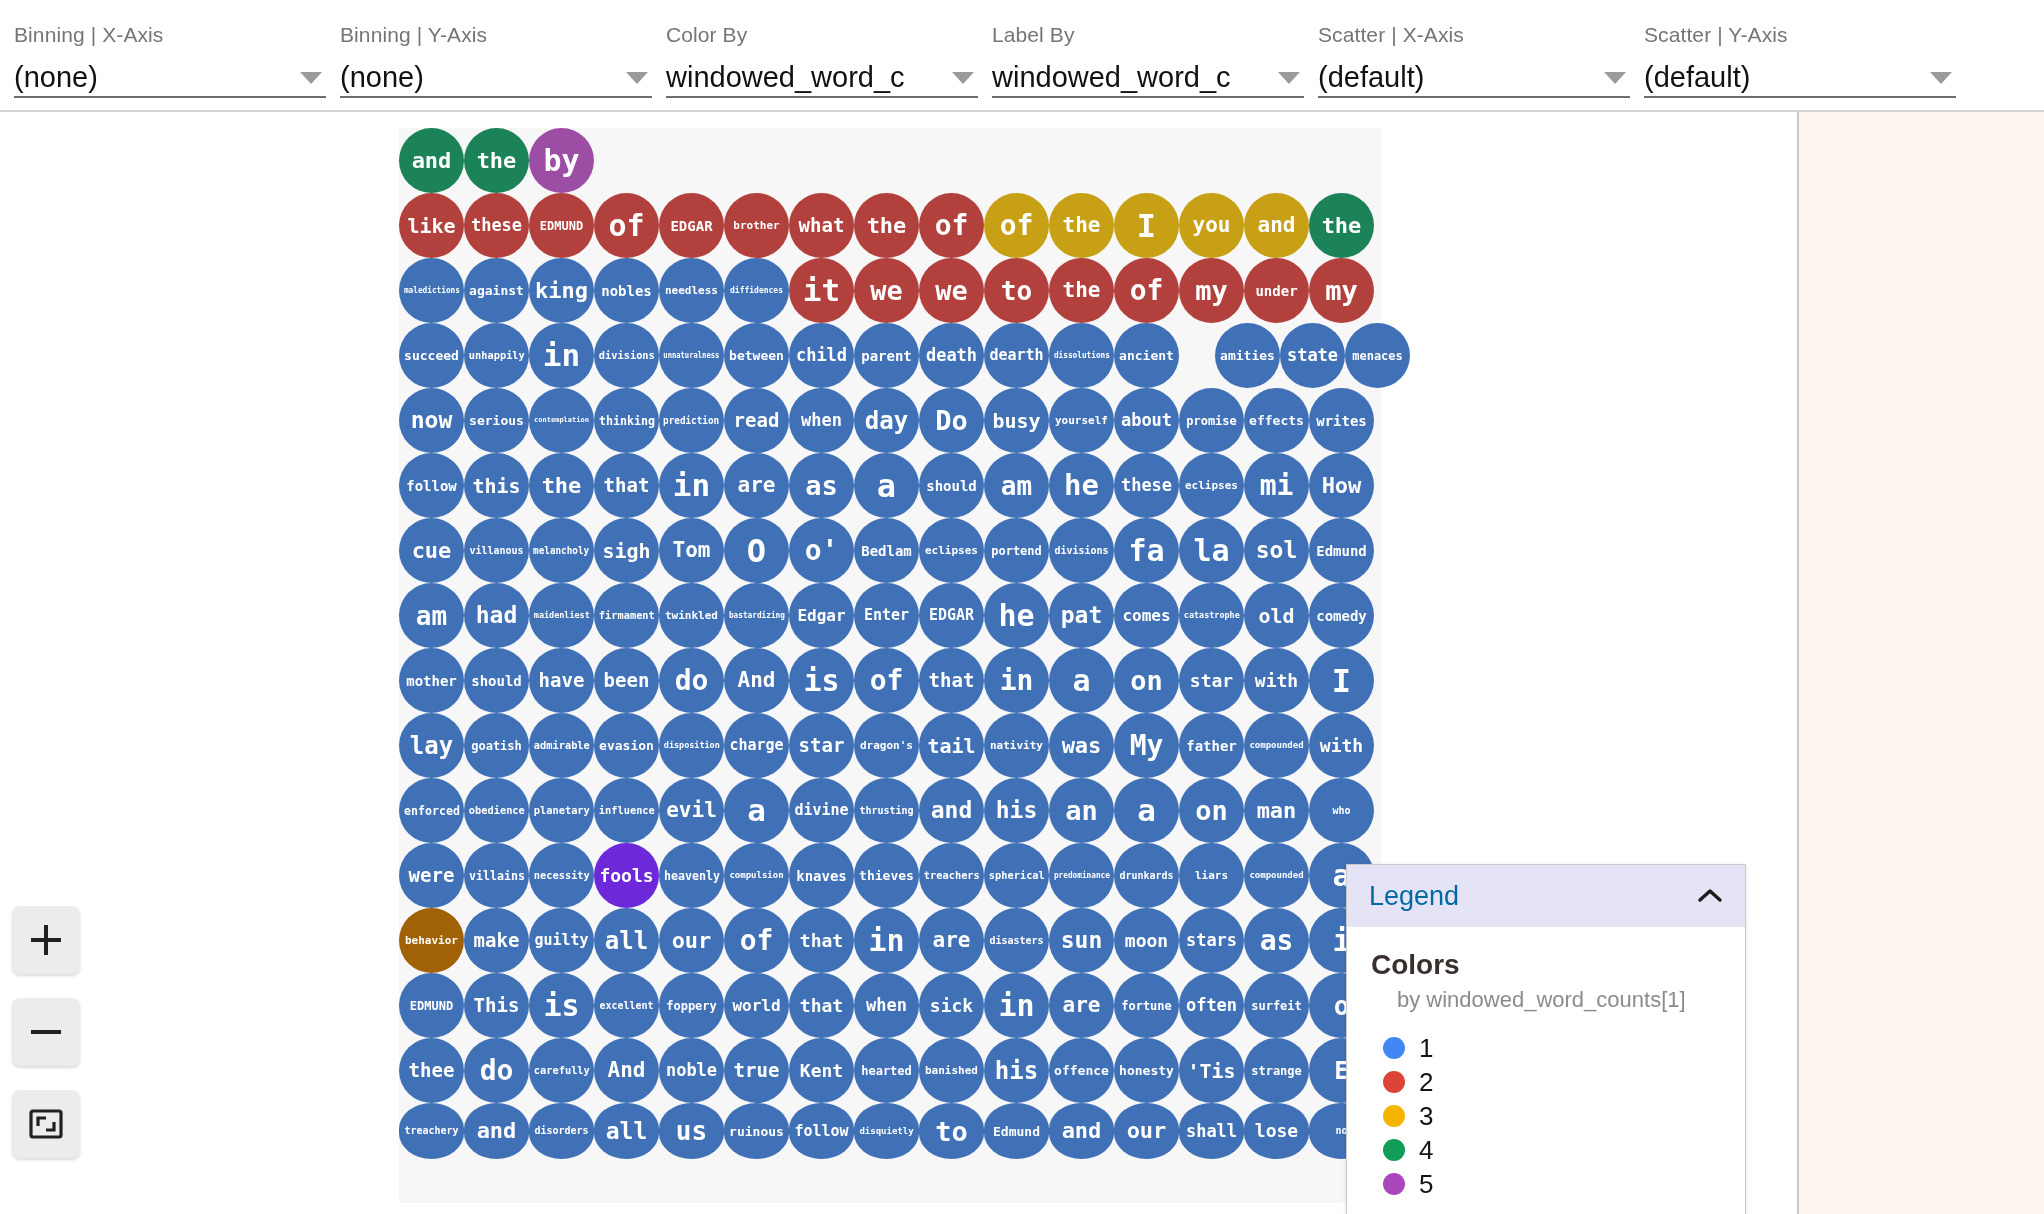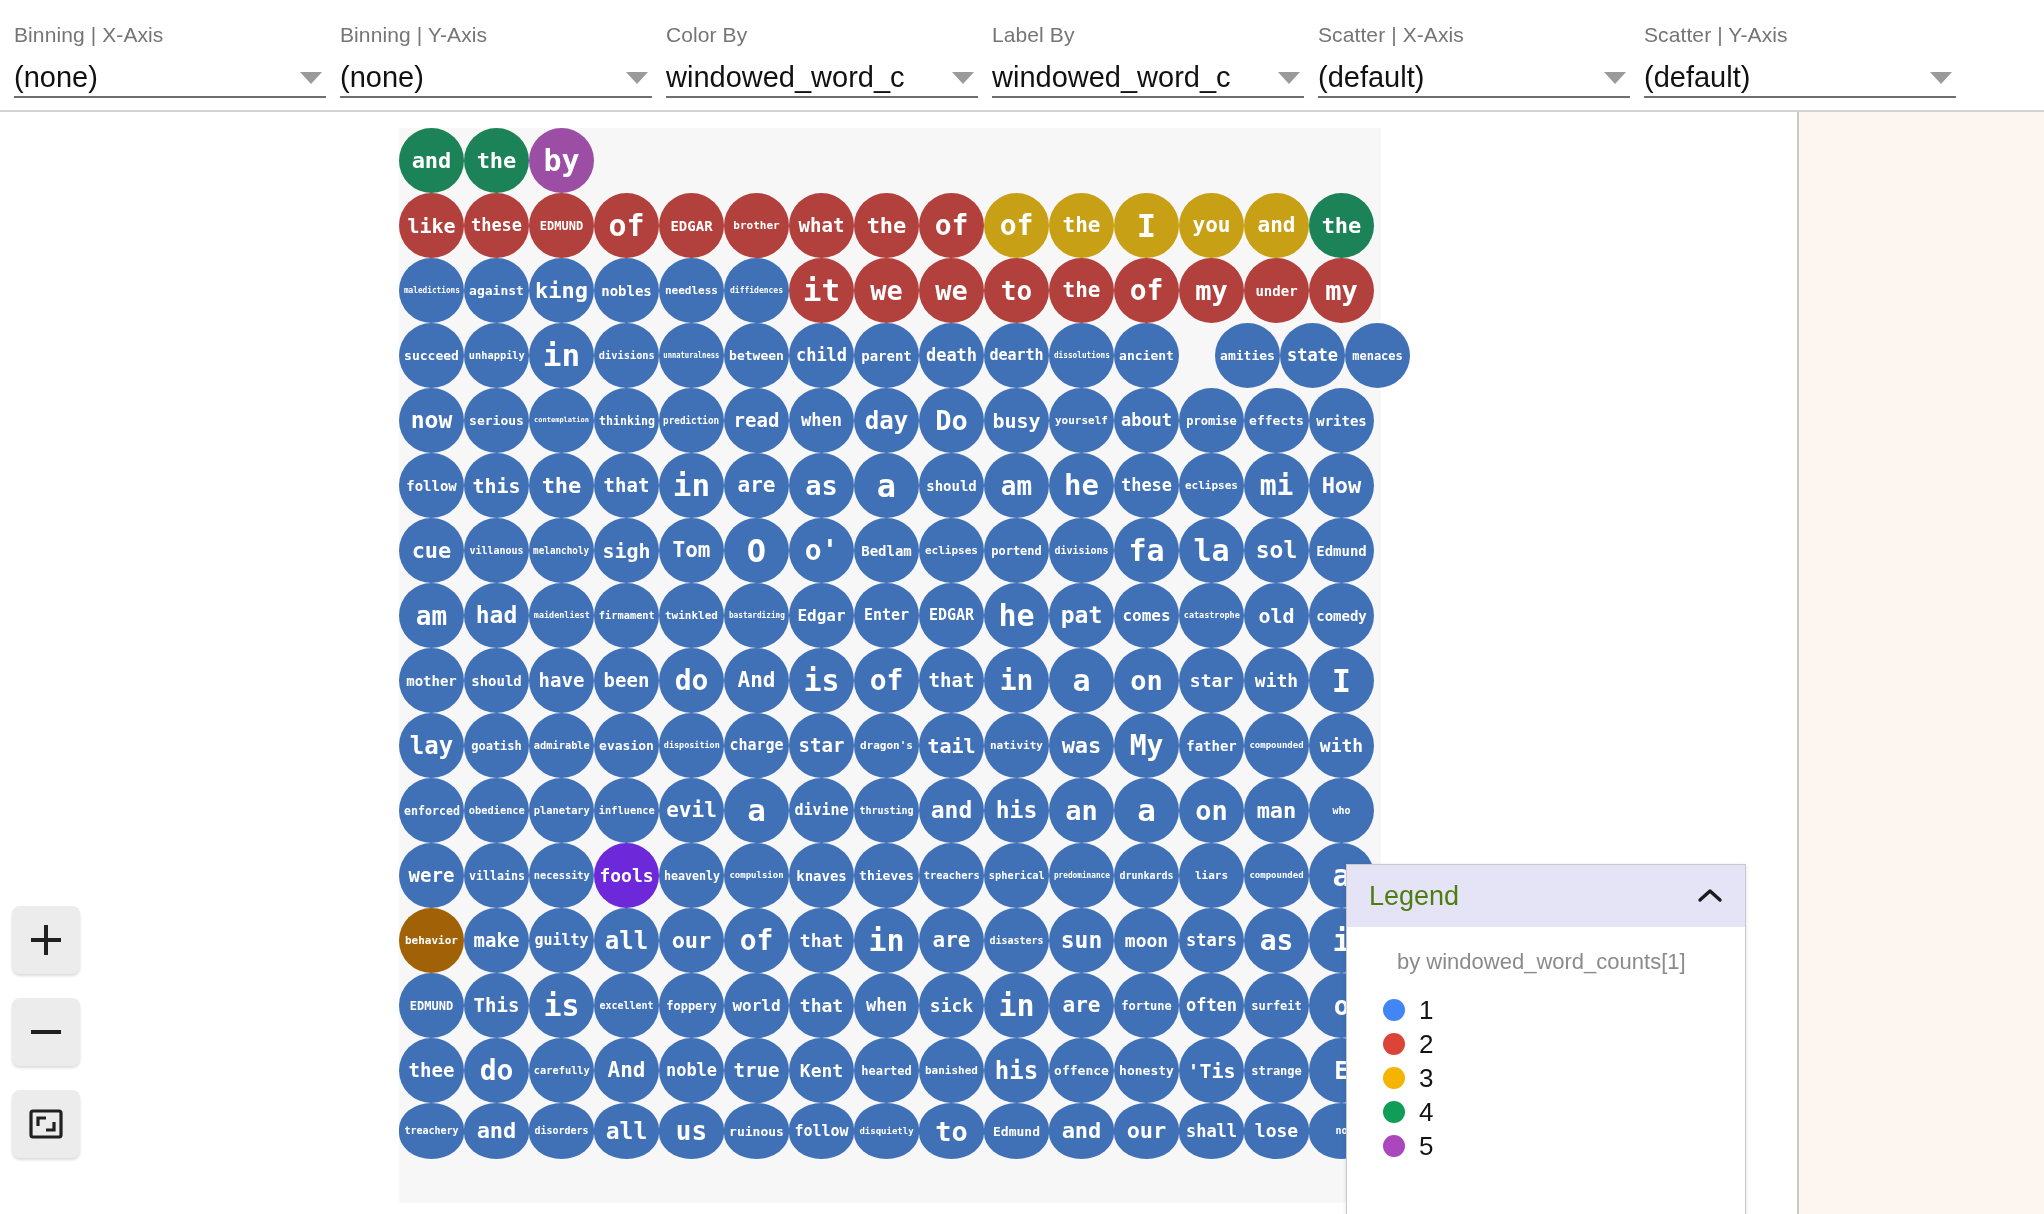--- a/index.html
+++ b/index.html
@@ -134,21 +134,21 @@
     box-shadow: 0 1px 4px rgba(0,0,0,0.12);
   }
   .legend-head {
     height: 62px;
     background: #e4e4f6;
     display: flex; align-items: center;
     padding: 0 22px;
     justify-content: space-between;
     cursor: pointer;
   }
-  .legend-head .title { font-size: 27px; color: #4d7c0f; }
+  .legend-head .title { font-size: 27px; color: #0369a1; }
   .legend-body { padding: 22px 24px 0 24px; }
   .legend-body .section-title {
     font-size: 28px; font-weight: bold; color: #3a2f2f;
     margin-bottom: 6px;
   }
   .legend-body .byline {
     font-size: 22px; color: #8b8b8b; margin-left: 26px; margin-bottom: 18px;
   }
   .legend-item {
     display: flex; align-items: center; gap: 14px;
@@ -955,20 +955,21 @@
     </div>
 
     <div class="legend">
       <div class="legend-head">
         <span class="title">Legend</span>
         <svg width="26" height="16" viewBox="0 0 26 16">
           <path d="M3 12 L13 3 L23 12" fill="none" stroke="#1b1b1b" stroke-width="3.4" stroke-linecap="round" stroke-linejoin="round"></path>
         </svg>
       </div>
       <div class="legend-body">
+        <div class="section-title">Colors</div>
         <div class="byline">by windowed_word_counts[1]</div>
         <div id="legend-items">
             <div class="legend-item">
               <span class="swatch" style="background:#4285f4"></span>
               <span class="lab">1</span>
             </div>
             <div class="legend-item">
               <span class="swatch" style="background:#db4437"></span>
               <span class="lab">2</span>
             </div>

